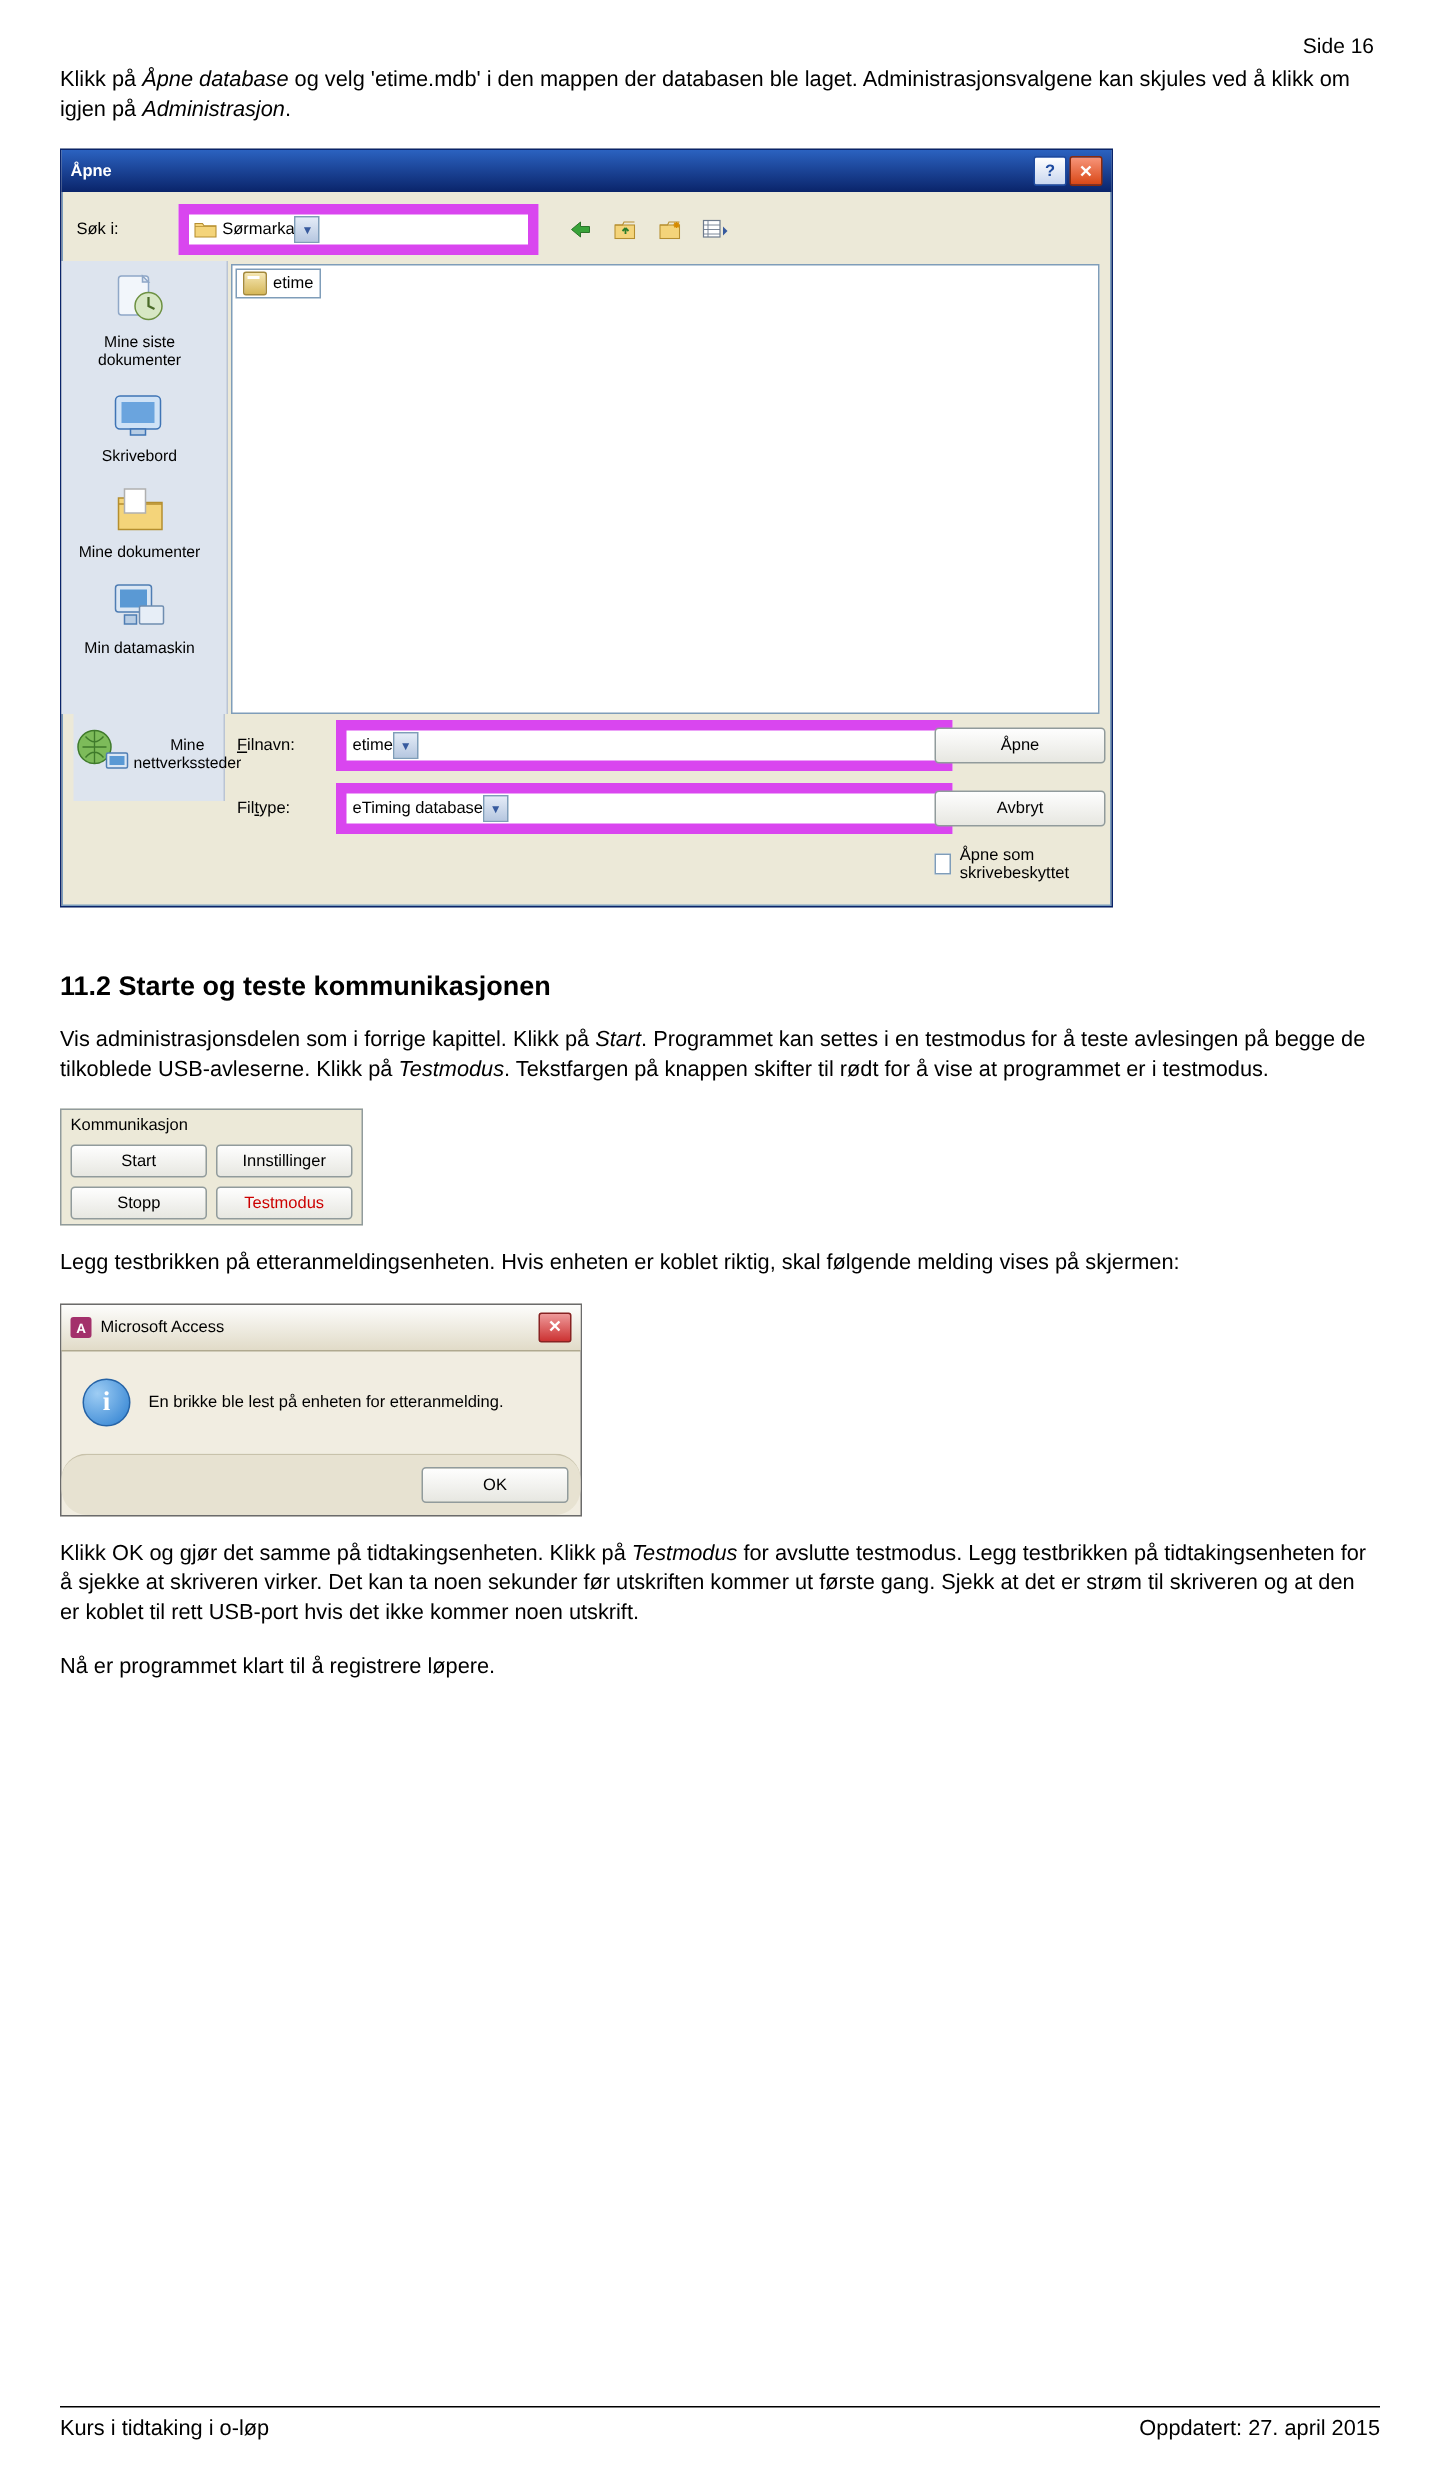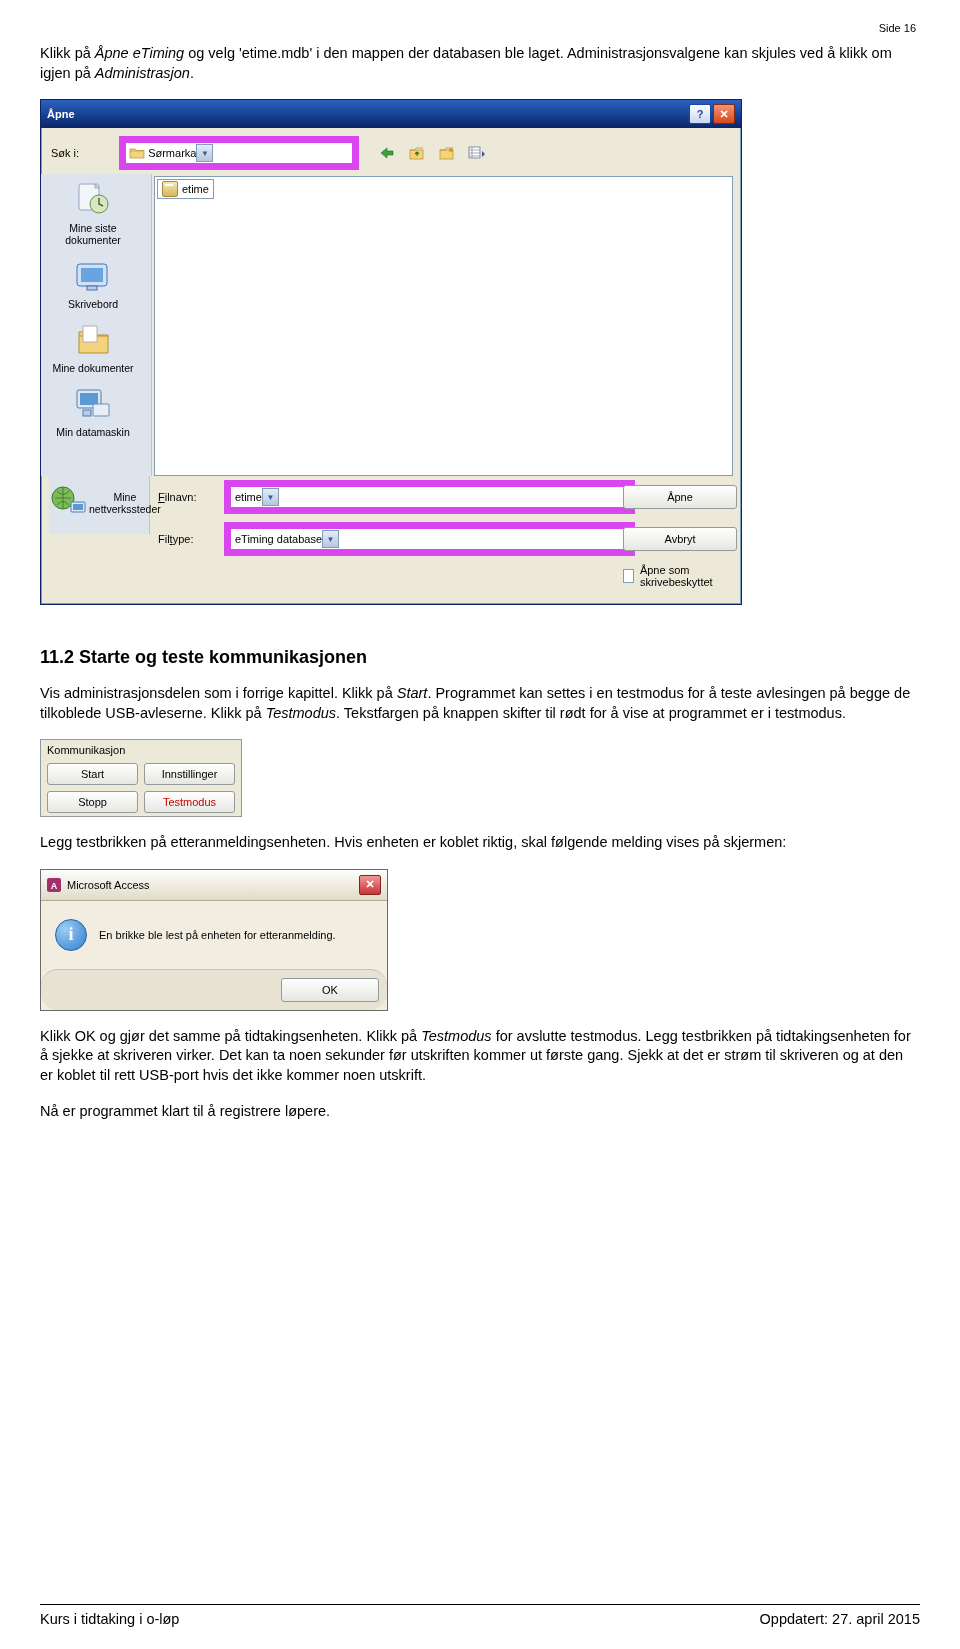--- a/index.html
+++ b/index.html
@@ -14,21 +14,21 @@
   .page {
     padding: 28px 40px 20px 40px;
     box-sizing: border-box;
     position: relative;
     min-height: 1649px;
   }
   .page-number {
     position: absolute;
     top: 22px;
     right: 44px;
-    font-size: 11px;
+    font-size: 14px;
   }
   .para {
     margin: 16px 0;
     line-height: 1.35;
   }
   .italic { font-style: italic; }
   .heading {
     font-size: 18px;
     font-weight: bold;
     margin-top: 42px;
@@ -230,21 +230,21 @@
 
   svg { overflow: visible; }
 </style>
 </head>
 <body>
 
 <div class="page">
   <div class="page-number">Side 16</div>
 
   <p class="para">
-    <span>Klikk på </span><span class="italic">Åpne eTiming</span><span> og velg 'etime.mdb' i den mappen der databasen ble laget. Administrasjonsvalgene kan skjules ved å klikk om igjen på </span><span class="italic">Administrasjon</span><span>.</span>
+    <span>Klikk på </span><span class="italic">Åpne database</span><span> og velg 'etime.mdb' i den mappen der databasen ble laget. Administrasjonsvalgene kan skjules ved å klikk om igjen på </span><span class="italic">Administrasjon</span><span>.</span>
   </p>
 
   <div class="dlg-open">
     <div class="dlg-title">
       <span>Åpne</span>
       <div class="dlg-title-right">
         <div class="winbtn">?</div>
         <div class="winbtn close">✕</div>
       </div>
     </div>

